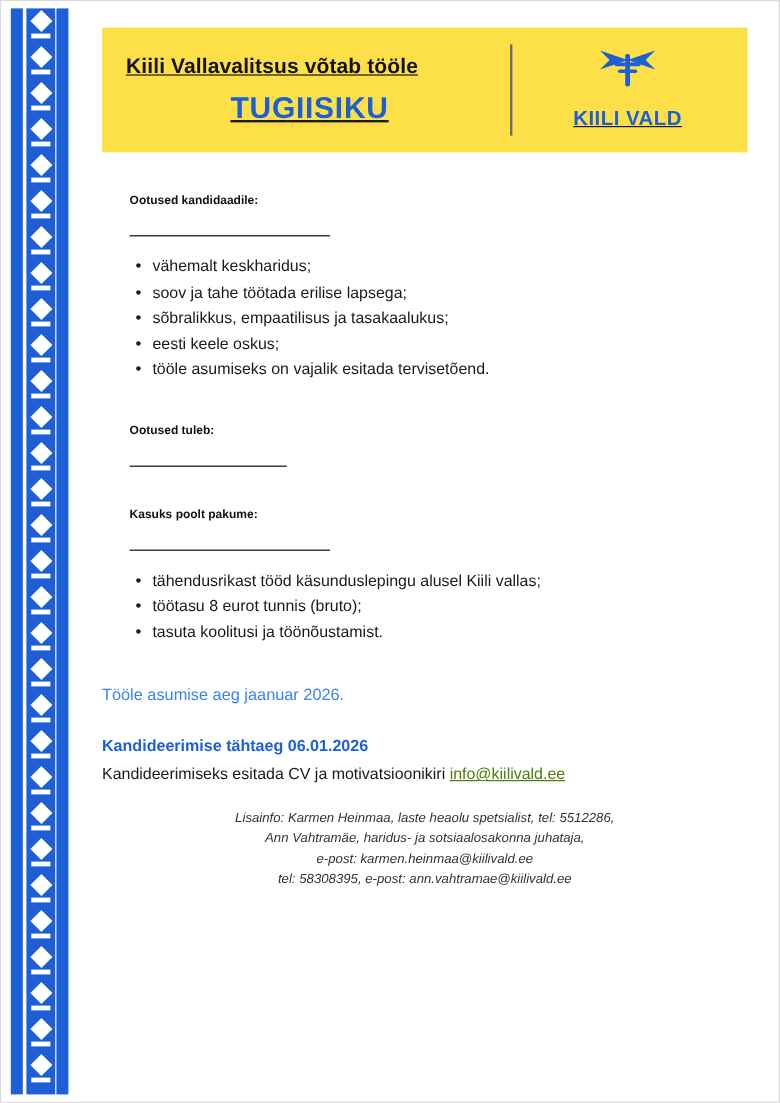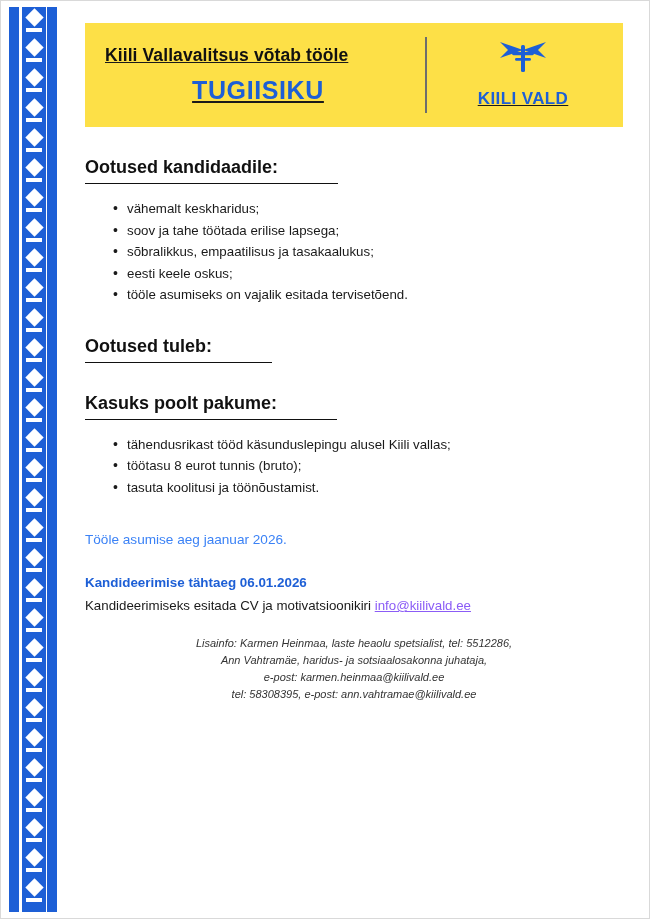--- a/index.html
+++ b/index.html
@@ -153,26 +153,27 @@
     text-align: justify;
     color: #1a1a1a;
     padding-right: 18px;
   }
 
   .section {
     margin-top: 30px;
   }
   .section-title {
     display: inline-block;
-    font-size: 18px;
+    font-size: 10px;
     font-weight: bold;
     color: #111111;
     border-bottom: 1.5px solid #111111;
-    padding-bottom: 5px;
+    padding-bottom: 23px;
     padding-right: 60px;
+    margin-left: 23px;
   }
   ul.bullets {
     margin: 14px 0 0 0;
     padding-left: 28px;
     list-style: none;
   }
   ul.bullets li {
     font-size: 13.3px;
     line-height: 1.62;
     position: relative;
@@ -199,21 +200,21 @@
     font-size: 13.4px;
     font-weight: bold;
     color: #1d5fd6;
   }
   .apply-line {
     margin-top: 8px;
     font-size: 13.3px;
     color: #1a1a1a;
   }
   .apply-line a {
-    color: #8b5cf6;
+    color: #4d7c0f;
     text-decoration: underline;
     text-align: center;
   }
 
   .footer {
     margin-top: 22px;
     text-align: center;
     font-style: italic;
     font-size: 11px;
     line-height: 1.55;

